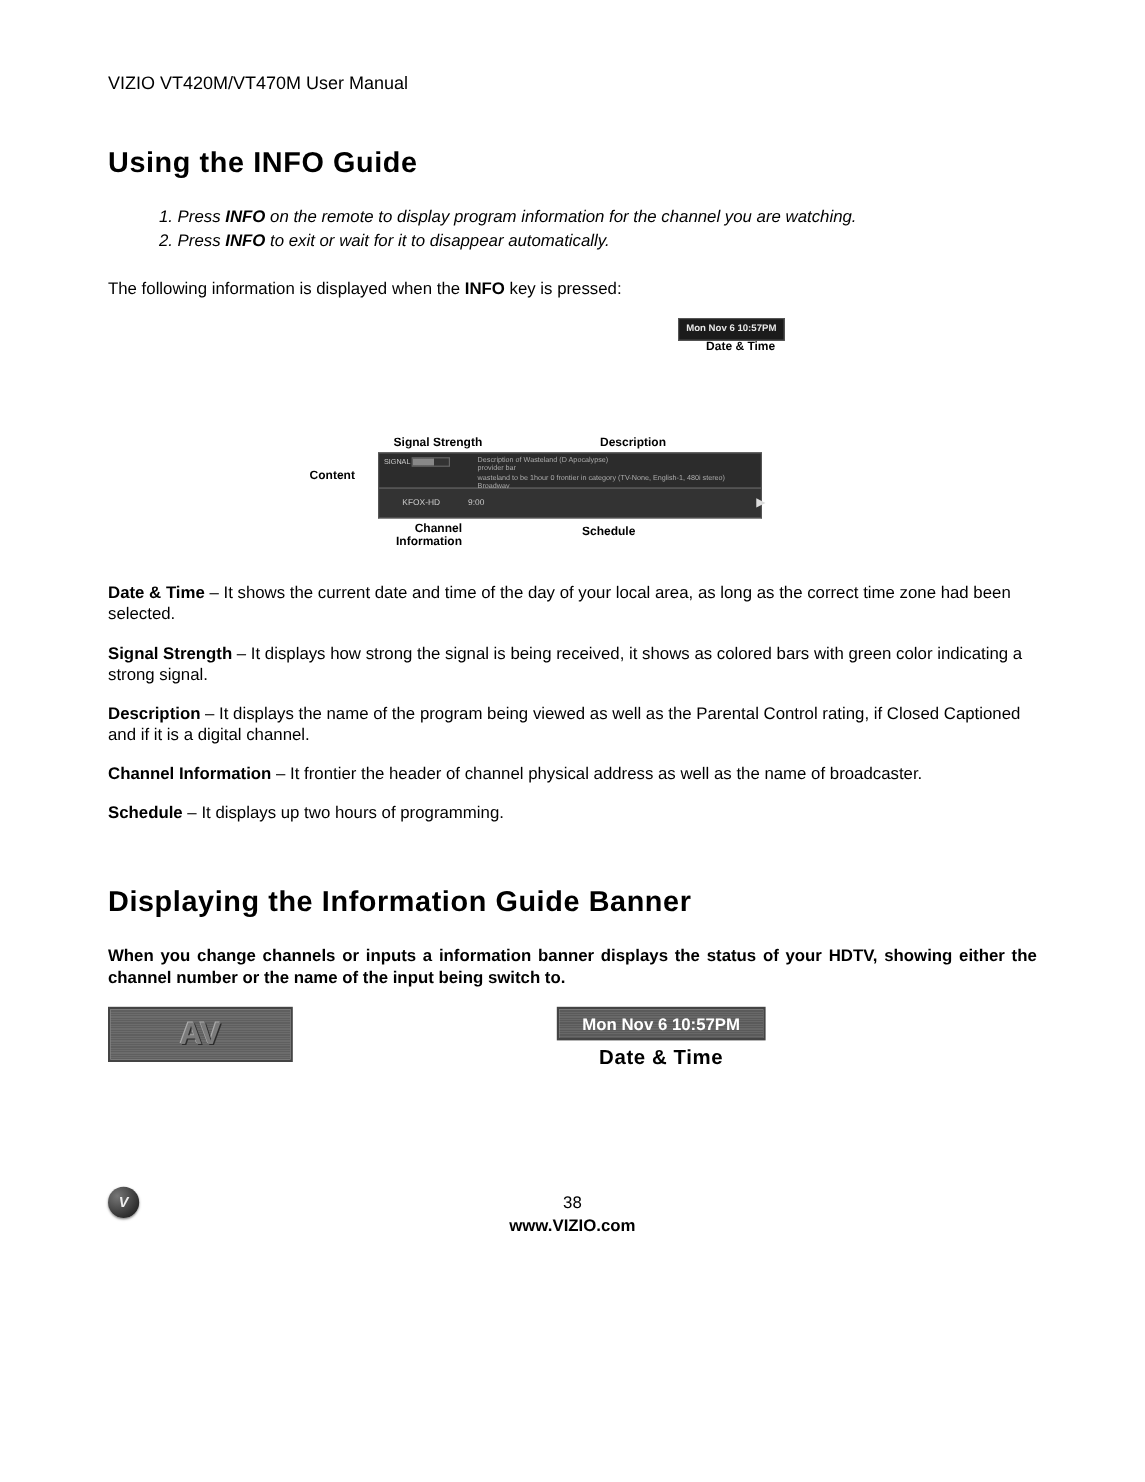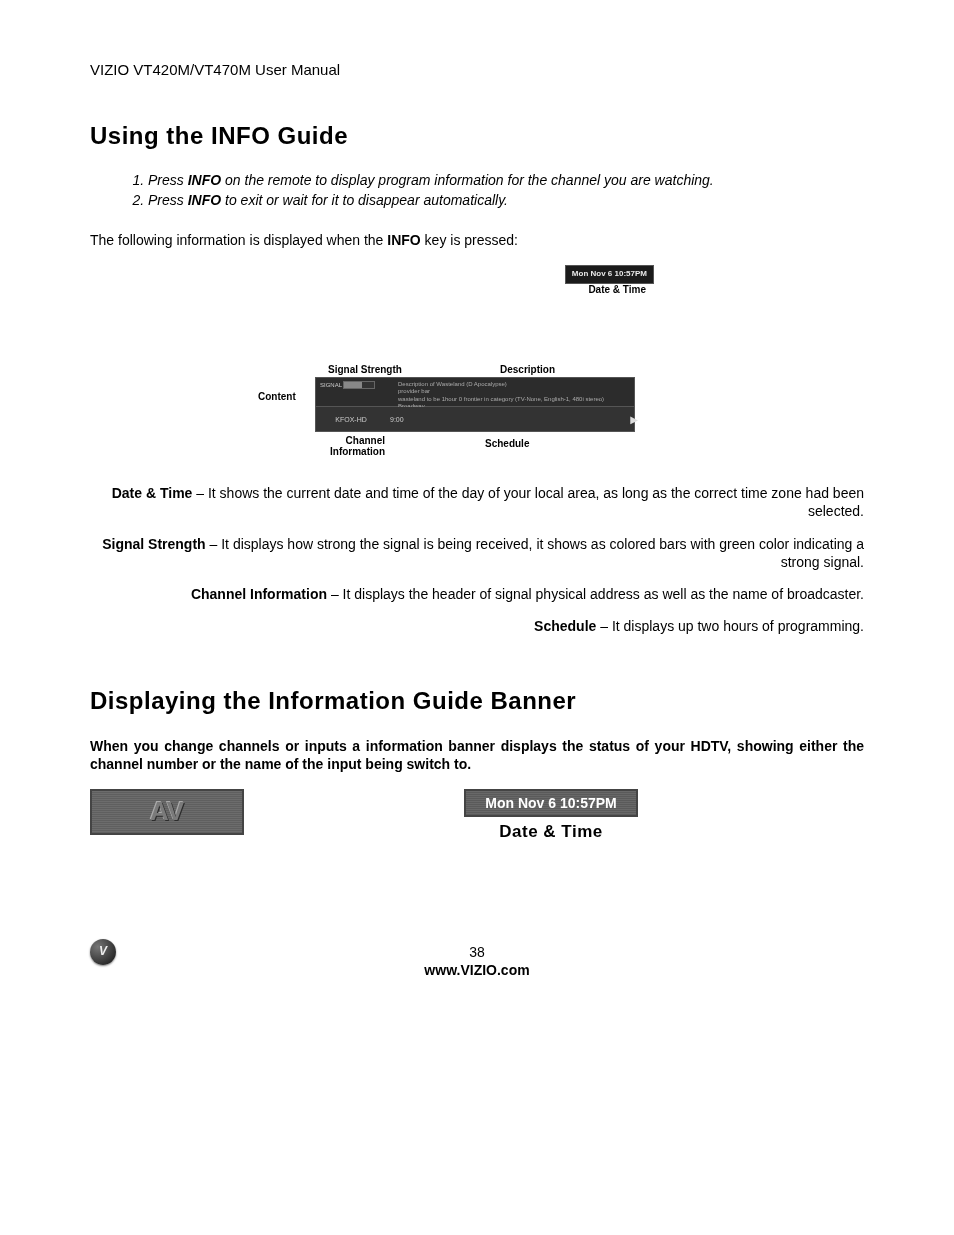--- a/index.html
+++ b/index.html
@@ -25,21 +25,21 @@
     margin: 0 0 20px 0;
   }
   ol {
     margin: 0 0 22px 0;
     padding-left: 58px;
     font-style: italic;
   }
   ol li { margin-bottom: 2px; }
   .bold { font-weight: bold; }
   p { margin: 0 0 16px 0; }
-  .def p { margin-bottom: 14px; text-align: right; }
+  .def p { margin-bottom: 14px; }
   .justify { text-align: justify; font-weight: bold; }
 
   
   .diagram-wrap   { position: relative; height: 205px; margin-bottom: 14px; }
   .dt-pill        { position:absolute; top:0; right:210px; background:#1b1b1b; color:#e8e8e8;
                     font-size:8px; font-weight:bold; padding:3px 6px; border:1px solid #555; }
   .dt-cap         { position:absolute; top:18px; right:218px; font-size:10px; font-weight:bold; }
   .lbl-ss         { position:absolute; top:98px;  left:238px; font-size:10px; font-weight:bold; }
   .lbl-desc       { position:absolute; top:98px;  left:410px; font-size:10px; font-weight:bold; }
   .lbl-content    { position:absolute; top:125px; left:168px; font-size:10px; font-weight:bold; }
@@ -133,21 +133,22 @@
   <div class="lbl-chinfo">
     <span>Channel</span><br>
     <span>Information</span>
   </div>
   <div class="lbl-sched">Schedule</div>
 </div>
 
 <div class="def">
   <p><span class="bold">Date &amp; Time</span><span> – It shows the current date and time of the day of your local area, as long as the correct time zone had been selected.</span></p>
   <p><span class="bold">Signal Strength</span><span> – It displays how strong the signal is being received, it shows as colored bars with green color indicating a strong signal.</span></p>
-  <p><span class="bold">Channel Information</span><span> – It displays the header of signal physical address as well as the name of broadcaster.</span></p>
+  <p><span class="bold">Description</span><span> – It displays the name of the program being viewed as well as the Parental Control rating, if Closed Captioned and if it is a digital channel.</span></p>
+  <p><span class="bold">Channel Information</span><span> – It frontier the header of channel physical address as well as the name of broadcaster.</span></p>
   <p><span class="bold">Schedule</span><span> – It displays up two hours of programming.</span></p>
 </div>
 
 <div class="section2">
   <h1>Displaying the Information Guide Banner</h1>
   <p class="justify">When you change channels or inputs a information banner displays the status of your HDTV, showing either the channel number or the name of the input being switch to.</p>
 
   <div class="banner-row">
     <div class="av-box">AV</div>
     <div class="dt-col">

